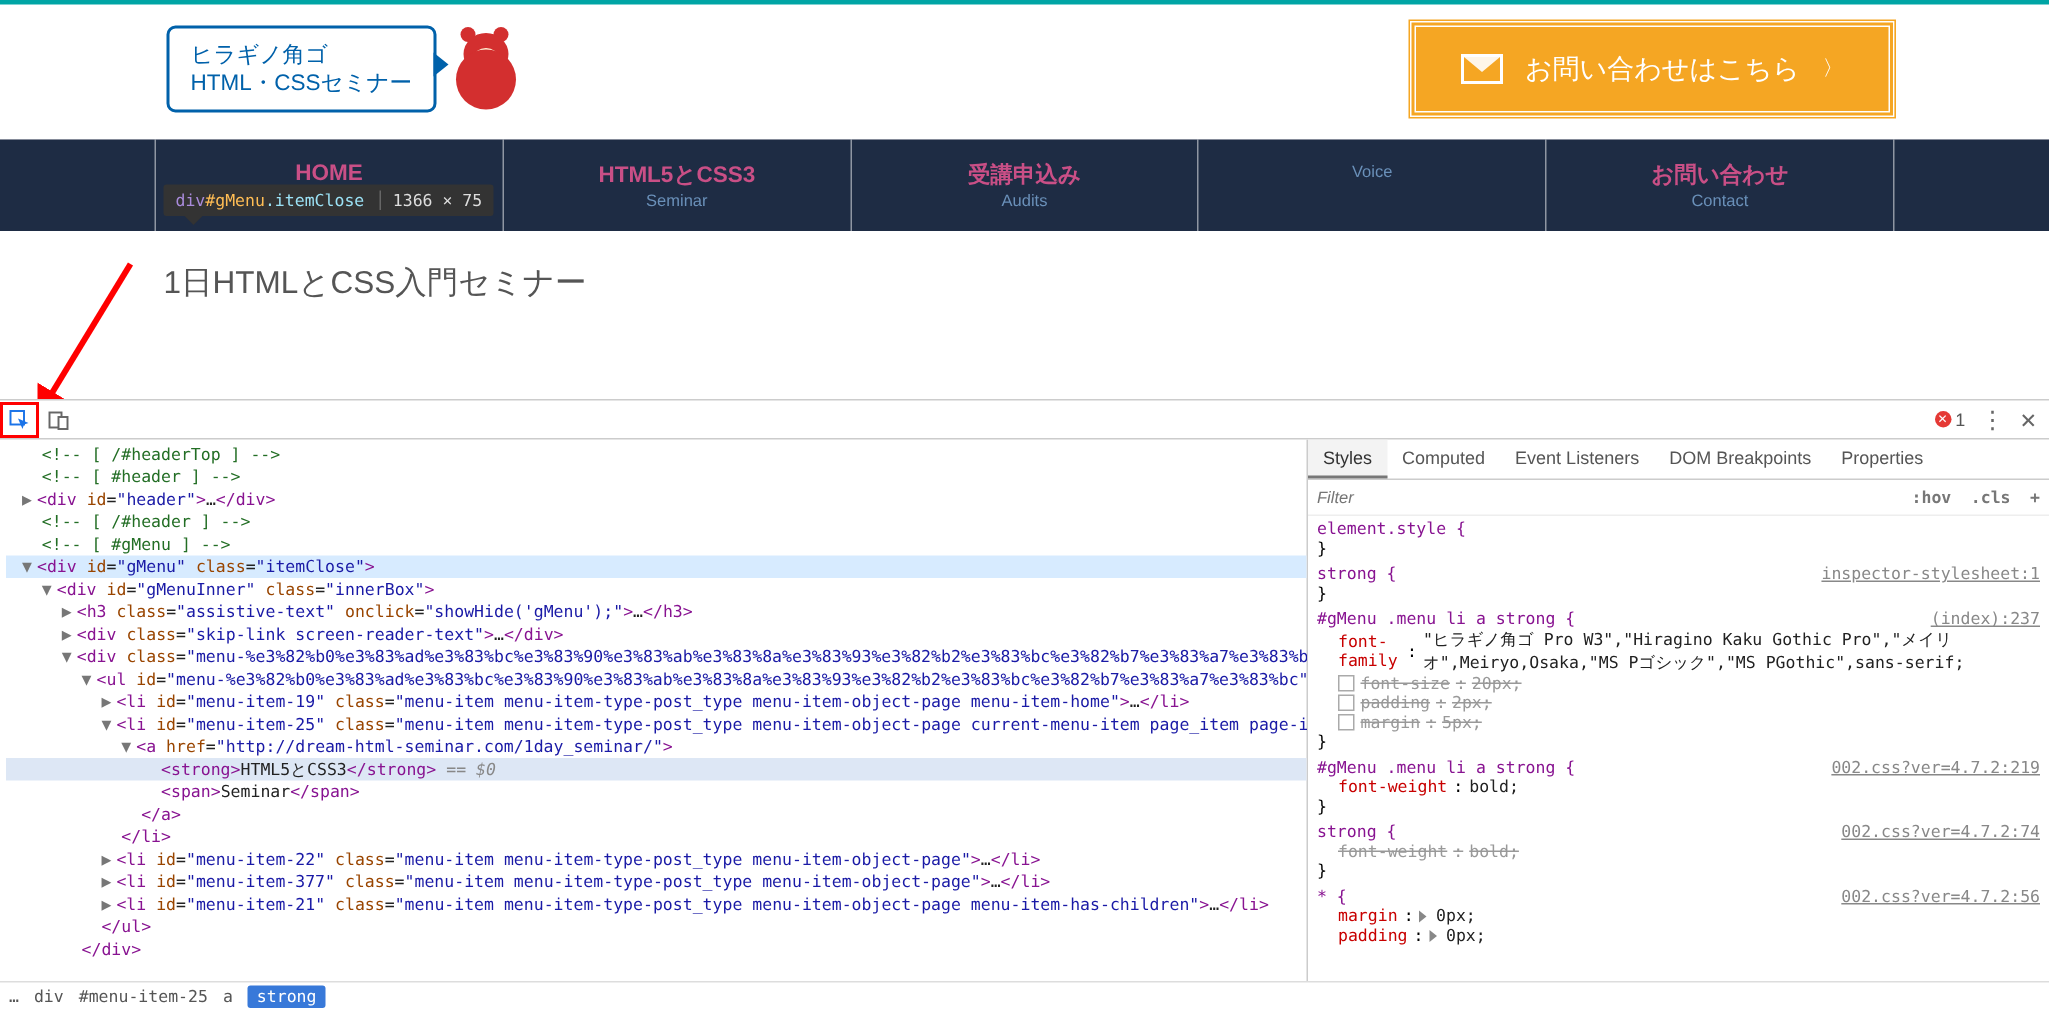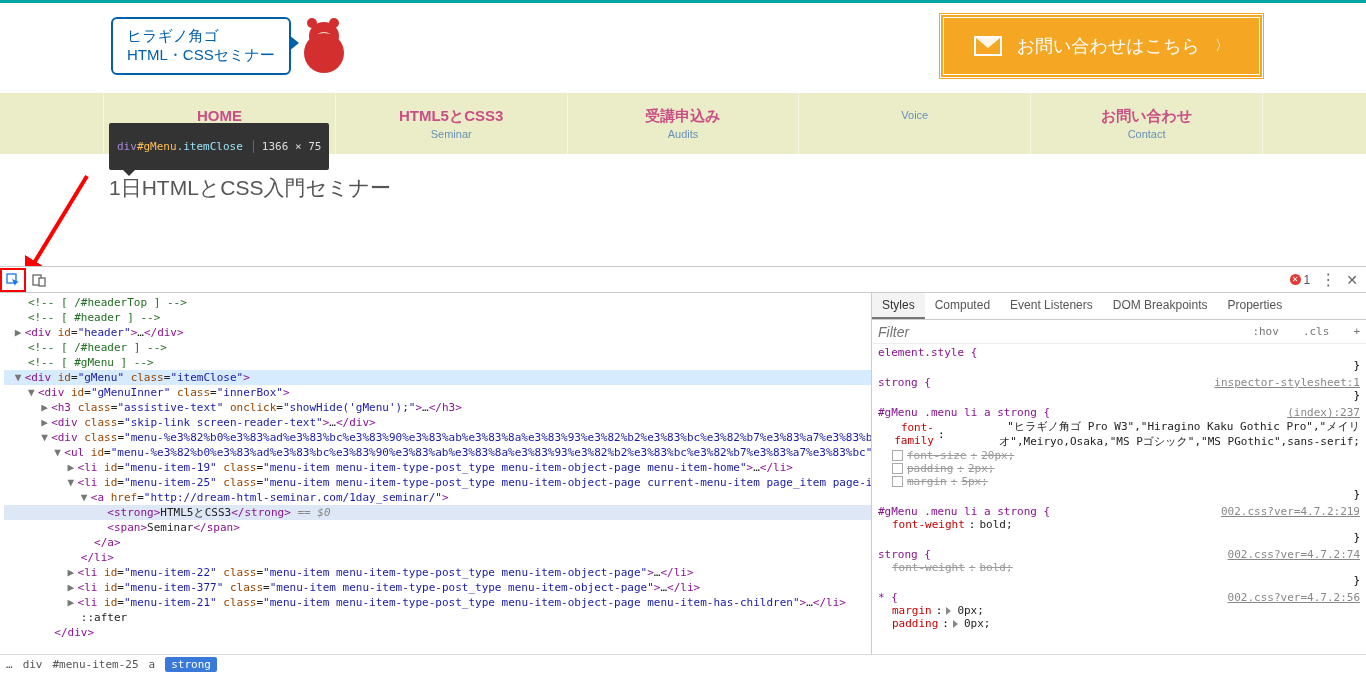--- a/index.html
+++ b/index.html
@@ -26,29 +26,29 @@
 .mascot .ear2 { position: absolute; width: 10px; height: 10px; background: #d32f2f; border-radius: 50%; top: 0; left: 30px; }
 .mascot .face { position: absolute; width: 16px; height: 12px; background: #fff4d6; border-radius: 50%; top: 14px; left: 17px; }
 
 
 .contact-btn { background: #f5a623; border: 4px double #fff; outline: 1px solid #f5a623; color: #fff; padding: 16px 30px; display: flex; align-items: center; gap: 15px; font-size: 18px; cursor: pointer; }
 .contact-btn .mail-icon { width: 28px; height: 20px; border: 2px solid #fff; position: relative; }
 .contact-btn .mail-icon::before { content: ""; position: absolute; top: 0; left: 0; right: 0; height: 0; border-left: 12px solid transparent; border-right: 12px solid transparent; border-top: 10px solid #fff; opacity: .9; }
 .contact-btn .arrow { font-size: 14px; }
 
 
-.hover-tip { position: absolute; left: 6px; top: 120px; background: #333; color: #fff; font-family: Menlo, Consolas, monospace; font-size: 11px; padding: 17px 8px; border-radius: 2px; display: flex; align-items: flex-end; gap: 10px; }
+.hover-tip { position: absolute; left: 6px; top: 120px; background: #333; color: #fff; font-family: Menlo, Consolas, monospace; font-size: 11px; padding: 4px 8px; border-radius: 2px; display: flex; align-items: flex-end; gap: 10px; }
 .hover-tip .sel .tag { color: #a98bdb; }
 .hover-tip .sel .id  { color: #ffbd54; }
 .hover-tip .sel .cls { color: #9be1f5; }
 .hover-tip .dim { color: #ddd; border-left: 1px solid #666; padding-left: 8px; }
 .hover-tip::after { content: ""; position: absolute; left: 14px; bottom: -6px; border-left: 6px solid transparent; border-right: 6px solid transparent; border-top: 6px solid #333; }
 
 
-.gmenu-overlay { background: #fef9c3; box-shadow: inset 0 0 0 1000px rgba(120,170,220,.15); }
+.gmenu-overlay { background: #0f172a; box-shadow: inset 0 0 0 1000px rgba(120,170,220,.15); }
 .gmenu { display: flex; max-width: 1160px; margin: 0 auto; }
 .gmenu-item { flex: 1; text-align: center; padding: 14px 0; border-right: 1px solid rgba(255,255,255,.5); cursor: pointer; }
 .gmenu-item:first-child { border-left: 1px solid rgba(255,255,255,.5); }
 .gmenu-item .jp { color: #c94f86; font-size: 15px; font-weight: bold; }
 .gmenu-item .en { color: #6a90b9; font-size: 11px; margin-top: 2px; }
 
 .page-hdr { max-width: 1160px; margin: 0 auto; padding: 20px 0 0 6px; font-size: 21px; color: #555; }
 
 
 .red-arrow { position: absolute; left: 25px; top: 170px; width: 80px; height: 110px; pointer-events: none; }
@@ -83,23 +83,23 @@
 .crumbs { border-top: 1px solid #ddd; height: 20px; display: flex; align-items: center; font-size: 11px; color: #555; padding: 0 6px; gap: 10px; overflow: hidden; }
 .crumb { white-space: nowrap; cursor: pointer; }
 .crumb.active { background: #3879d9; color: #fff; padding: 1px 6px; border-radius: 2px; }
 
 
 .st-panel { width: 495px; border-left: 1px solid #ccc; display: flex; flex-direction: column; }
 .st-tabs { display: flex; border-bottom: 1px solid #ccc; font-family: "Helvetica Neue", Arial, sans-serif; font-size: 12px; }
 .st-tab { padding: 5px 10px; color: #555; cursor: pointer; }
 .st-tab.active { border-bottom: 2px solid #777; color: #333; background: #f3f3f3; }
 .st-filter { display: flex; align-items: center; border-bottom: 1px solid #eee; height: 24px; padding: 0 6px; }
-.st-filter input { border: none; outline: none; flex: 1; font-size: 14px; color: #888; font-style: italic; }
-.st-filter .tools { color: #777; font-size: 11px; display: flex; gap: 24px; align-items: flex-end; }
-.st-rules { flex: 1; overflow: auto; padding: 2px 6px; text-align: right; }
+.st-filter input { border: none; outline: none; flex: 1; font-size: 11px; color: #888; font-style: italic; }
+.st-filter .tools { color: #777; font-size: 11px; display: flex; gap: 13px; align-items: flex-end; font-weight: bold; }
+.st-rules { flex: 1; overflow: auto; padding: 2px 6px; }
 .rule { margin-bottom: 4px; }
 .rule .hdr { display: flex; justify-content: space-between; }
 .rule .sel2 { color: #881391; }
 .rule .src { color: #888; text-decoration: underline; cursor: pointer; white-space: nowrap; }
 .rule .body2 { padding-left: 14px; }
 .prop { display: flex; align-items: center; gap: 4px; }
 .prop .cb { width: 11px; height: 11px; border: 1px solid #aaa; display: inline-block; }
 .prop-n { color: #c80000; }
 .prop-v { color: #222; }
 .strike { text-decoration: line-through; color: #999; }
@@ -222,21 +222,21 @@
 <div class="el-line">         <span class="tri">▶</span><span class="tag-o">&lt;</span><span class="tag-n">li</span> <span class="attr-n">id</span>=<span class="attr-v">"<span>menu-item-19</span>"</span> <span class="attr-n">class</span>=<span class="attr-v">"<span>menu-item menu-item-type-post_type menu-item-object-page menu-item-home</span>"</span><span class="tag-o">&gt;</span>…<span class="tag-o">&lt;/</span><span class="tag-n">li</span><span class="tag-o">&gt;</span></div>
 <div class="el-line">         <span class="tri">▼</span><span class="tag-o">&lt;</span><span class="tag-n">li</span> <span class="attr-n">id</span>=<span class="attr-v">"<span>menu-item-25</span>"</span> <span class="attr-n">class</span>=<span class="attr-v">"<span>menu-item menu-item-type-post_type menu-item-object-page current-menu-item page_item page-item-10 current_page_item</span>"</span></div>
 <div class="el-line">           <span class="tri">▼</span><span class="tag-o">&lt;</span><span class="tag-n">a</span> <span class="attr-n">href</span>=<span class="attr-v">"<span>http://dream-html-seminar.com/1day_seminar/</span>"</span><span class="tag-o">&gt;</span></div>
 <div class="el-line sel">               <span class="tag-o">&lt;</span><span class="tag-n">strong</span><span class="tag-o">&gt;</span><span>HTML5とCSS3</span><span class="tag-o">&lt;/</span><span class="tag-n">strong</span><span class="tag-o">&gt;</span><span class="eqstr"> == $0</span></div>
 <div class="el-line">               <span class="tag-o">&lt;</span><span class="tag-n">span</span><span class="tag-o">&gt;</span><span>Seminar</span><span class="tag-o">&lt;/</span><span class="tag-n">span</span><span class="tag-o">&gt;</span></div>
 <div class="el-line">             <span class="tag-o">&lt;/</span><span class="tag-n">a</span><span class="tag-o">&gt;</span></div>
 <div class="el-line">           <span class="tag-o">&lt;/</span><span class="tag-n">li</span><span class="tag-o">&gt;</span></div>
 <div class="el-line">         <span class="tri">▶</span><span class="tag-o">&lt;</span><span class="tag-n">li</span> <span class="attr-n">id</span>=<span class="attr-v">"<span>menu-item-22</span>"</span> <span class="attr-n">class</span>=<span class="attr-v">"<span>menu-item menu-item-type-post_type menu-item-object-page</span>"</span><span class="tag-o">&gt;</span>…<span class="tag-o">&lt;/</span><span class="tag-n">li</span><span class="tag-o">&gt;</span></div>
 <div class="el-line">         <span class="tri">▶</span><span class="tag-o">&lt;</span><span class="tag-n">li</span> <span class="attr-n">id</span>=<span class="attr-v">"<span>menu-item-377</span>"</span> <span class="attr-n">class</span>=<span class="attr-v">"<span>menu-item menu-item-type-post_type menu-item-object-page</span>"</span><span class="tag-o">&gt;</span>…<span class="tag-o">&lt;/</span><span class="tag-n">li</span><span class="tag-o">&gt;</span></div>
 <div class="el-line">         <span class="tri">▶</span><span class="tag-o">&lt;</span><span class="tag-n">li</span> <span class="attr-n">id</span>=<span class="attr-v">"<span>menu-item-21</span>"</span> <span class="attr-n">class</span>=<span class="attr-v">"<span>menu-item menu-item-type-post_type menu-item-object-page menu-item-has-children</span>"</span><span class="tag-o">&gt;</span>…<span class="tag-o">&lt;/</span><span class="tag-n">li</span><span class="tag-o">&gt;</span></div>
-<div class="el-line">           <span>::after</span></div>
+<div class="el-line">         <span class="tag-o">&lt;/</span><span class="tag-n">ul</span><span class="tag-o">&gt;</span></div>
 <div class="el-line">       <span class="tag-o">&lt;/</span><span class="tag-n">div</span><span class="tag-o">&gt;</span></div>
       </div>
 
       <div class="st-panel">
         <div class="st-tabs">
           <div class="st-tab active">Styles</div>
           <div class="st-tab">Computed</div>
           <div class="st-tab">Event Listeners</div>
           <div class="st-tab">DOM Breakpoints</div>
           <div class="st-tab">Properties</div>

